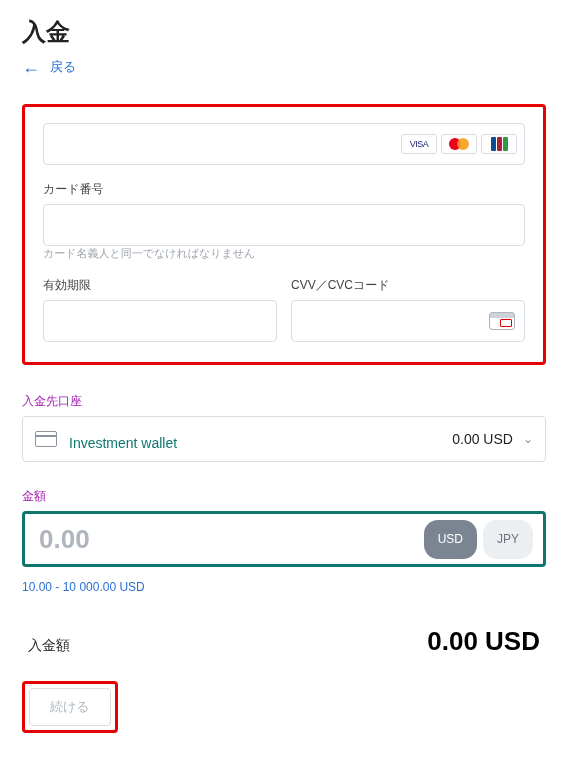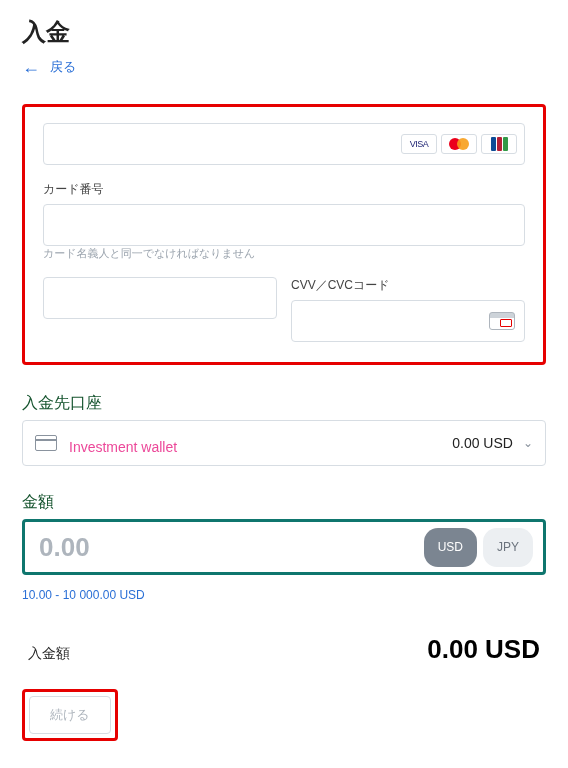--- a/index.html
+++ b/index.html
@@ -131,22 +131,22 @@
       content: "";
       position: absolute;
       right: 2px;
       bottom: 2px;
       width: 10px;
       height: 6px;
       border: 1px solid #e60000;
       border-radius: 1px;
     }
     .section-label {
-      font-size: 16px;
-      color: #14532d;
+      font-size: 12px;
+      color: #a21caf;
       margin-bottom: 6px;
     }
     .account-select {
       display: flex;
       align-items: center;
       border: 1px solid #d7dde3;
       border-radius: 4px;
       height: 46px;
       padding: 0 12px;
       cursor: pointer;
@@ -165,21 +165,21 @@
       position: absolute;
       top: 3px;
       left: 0;
       right: 0;
       height: 1.5px;
       background: #8a939e;
     }
     .account-name {
       flex: 1;
       font-size: 14px;
-      color: #ec4899;
+      color: #0f766e;
       margin-top: 8px;
     }
     .account-balance {
       font-size: 14px;
       color: #222;
       margin-right: 10px;
     }
     .chevron-down {
       color: #8a939e;
       font-size: 12px;
@@ -292,20 +292,21 @@
         </div>
     </div>
   </div>
 
   <label class="field-label">カード番号</label>
   <input class="text-input" type="text" value="" style="">
   <div class="helper-text">カード名義人と同一でなければなりません</div>
 
   <div class="row">
     <div>
+      <label class="field-label">有効期限</label>
       <input class="text-input" type="text" value="" style="">
     </div>
     <div>
       <label class="field-label">CVV／CVCコード</label>
       <div class="cvv-wrap">
         <input class="text-input" type="text" value="" style="">
         <div class="cvv-icon"></div>
       </div>
     </div>
   </div>

